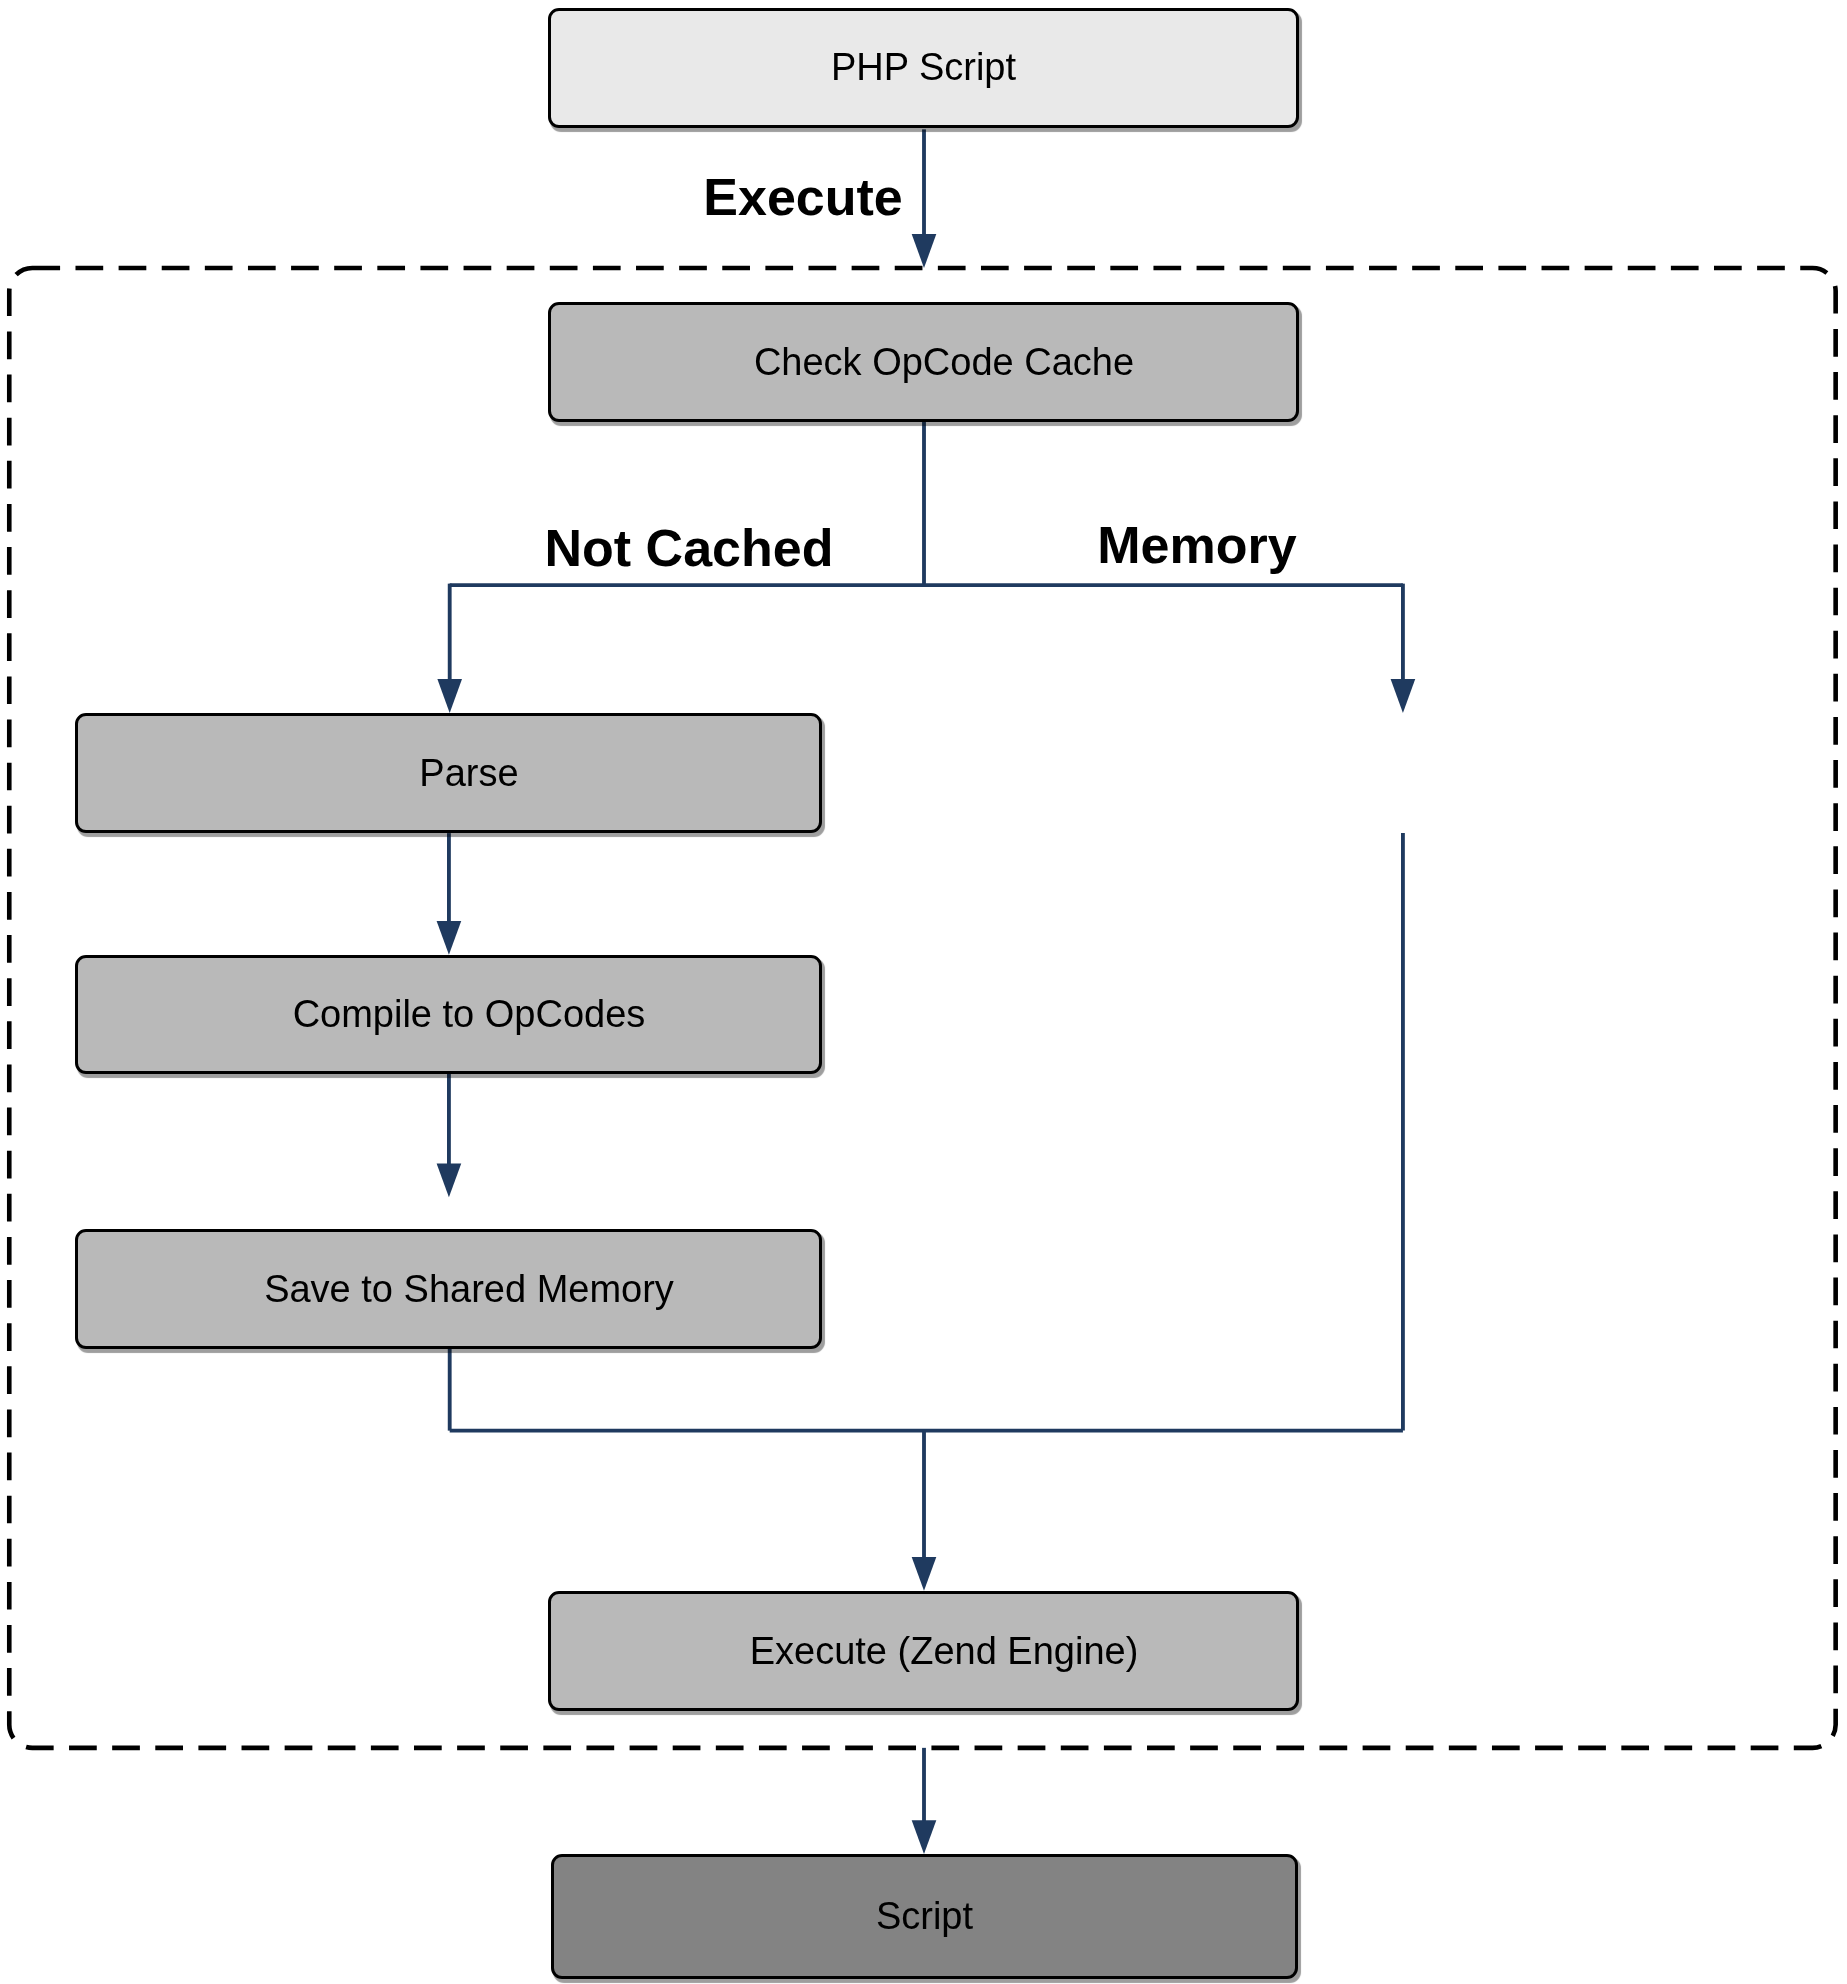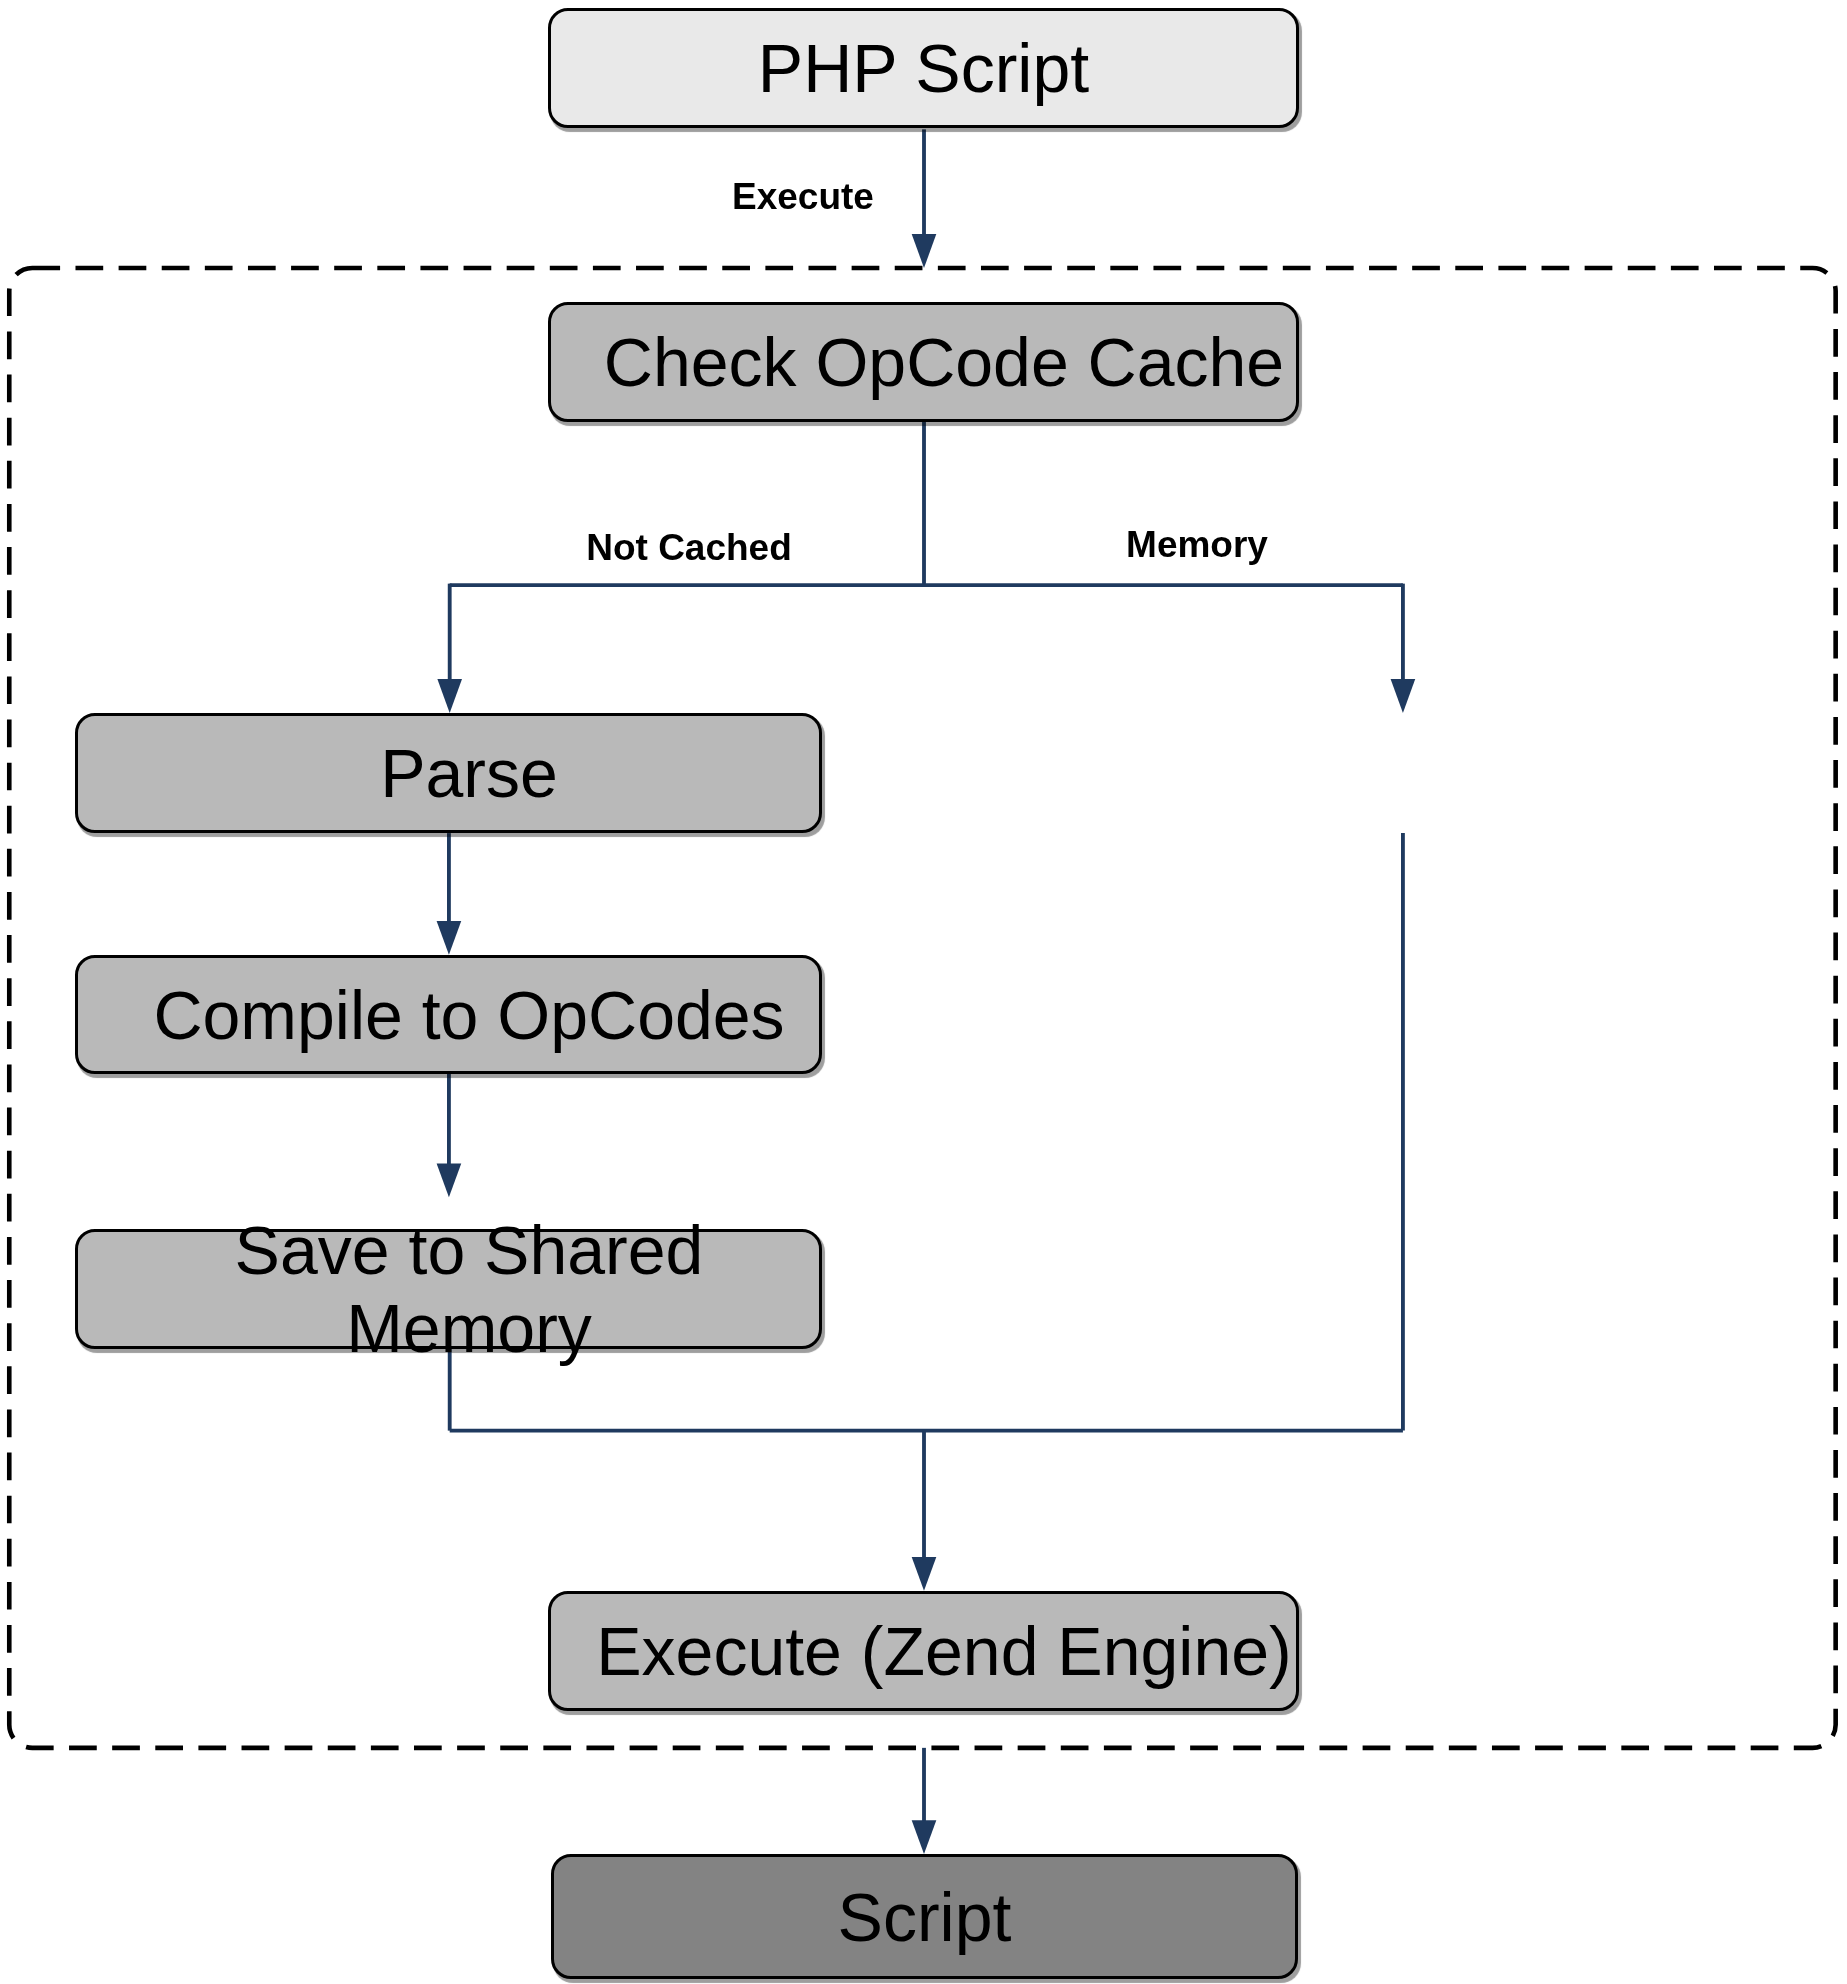--- a/index.html
+++ b/index.html
@@ -33,46 +33,46 @@
   .dashed-region {
     stroke: var(--color-border, #000000);
     stroke-width: 6;
     stroke-dasharray: 36 20;
     fill: none;
   }
   .node {
     position: absolute;
     box-sizing: border-box;
     border: 3.1px solid var(--color-border, #000000);
-    border-radius: 20px;
+    border-radius: 11px;
     display: flex;
     align-items: center;
     justify-content: center;
-    text-align: center;
-    font-size: 68px;
+    text-align: left;
+    font-size: 38px;
     color: #000000;
     box-shadow: 2.3px 3.8px 0.8px rgba(0,0,0,0.38);
   }
   .node-light { background: var(--color-node_light, #e9e9e9); }
   .node-mid   { background: var(--color-node_mid,   #b9b9b9); padding-left: 41px; }
   .node-dark  { background: var(--color-node_dark,  #838383); }
 
   #node-php-script          { left: 548px;  top: 7.7px;   width: 751px; height: 120px; }
   #node-check-opcode-cache  { left: 548px;  top: 302px;  width: 751px; height: 120px; }
   #node-parse               { left: 75px;   top: 713px;  width: 747px; height: 120px; }
   #node-read-shared-memory  { left: 1028px; top: 713px;  width: 747px; height: 120px; }
   #node-compile-opcodes     { left: 75px;   top: 955px; width: 747px; height: 119px; }
   #node-save-shared-memory  { left: 75px;   top: 1197px; width: 747px; height: 120px; margin-top: 32px; }
   #node-execute-zend        { left: 548px;  top: 1591px; width: 751px; height: 120px; }
   #node-output              { left: 551px;  top: 1854px; width: 747px; height: 125px; }
 
   .edge-label {
     position: absolute;
     transform: translate(-50%, -50%);
-    font-size: 37px;
+    font-size: 52px;
     font-weight: bold;
     color: #000000;
     white-space: nowrap;
   }
   #label-execute    { left: 803px; top: 197px; }
   #label-not-cached { left: 649px;  top: 548px; margin-left: 40px; }
   #label-cached     { left: 1197px; top: 545px; }
 </style>
 </head>
 <body>

